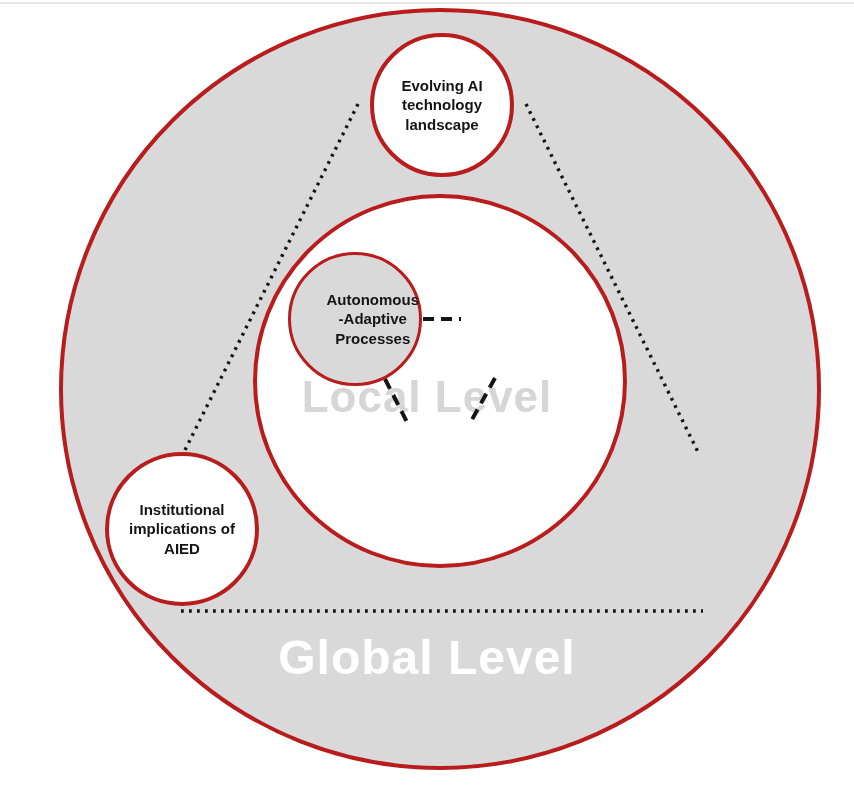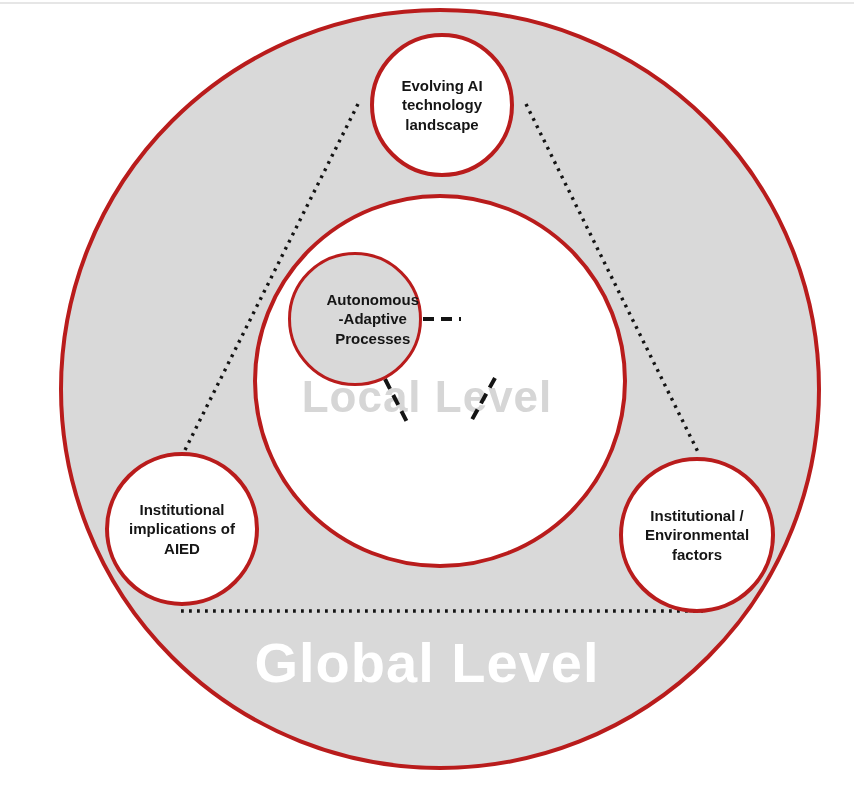--- a/index.html
+++ b/index.html
@@ -44,21 +44,21 @@
     left: 0; top: 0;
     width: 854px; height: 789px;
     pointer-events: none;
   }
   .dotted-layer { z-index: 2; }
   .global-label {
     position: absolute;
     left: 0; top: 630px;
     width: 854px;
     text-align: center;
-    font-size: 56px;
+    font-size: 48px;
     font-weight: bold;
     letter-spacing: 1px;
     color: #ffffff;
     z-index: 3;
   }
   .local-circle {
     left: 253px; top: 194px;
     width: 374px; height: 374px;
     background: #ffffff;
     border-width: 4px;
@@ -135,19 +135,14 @@
   <div class="circle outer-node node node-evolving">
     <span>Evolving AI
 technology
 landscape</span>
   </div>
   <div class="circle outer-node node node-sociocultural">
     <span>Institutional
 implications of
 AIED</span>
   </div>
-  <div class="circle outer-node node node-institutional">
-    <span>Institutional /
-Environmental
-factors</span>
-  </div>
 
 </div>
 
 </body></html>

